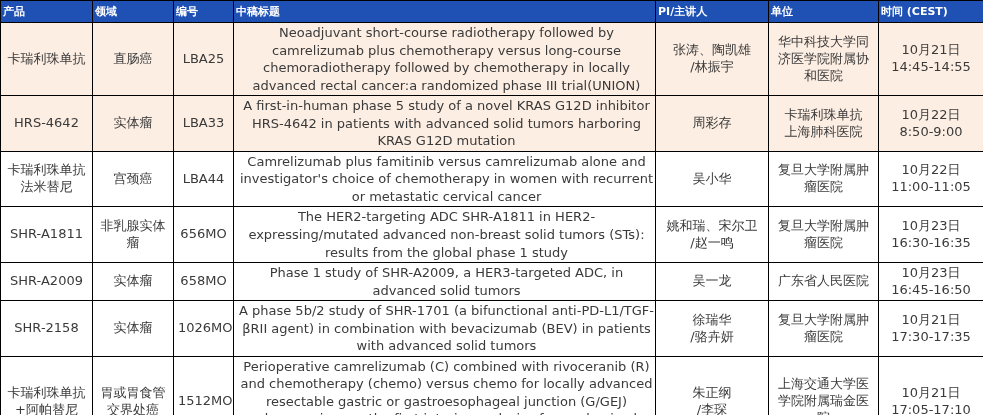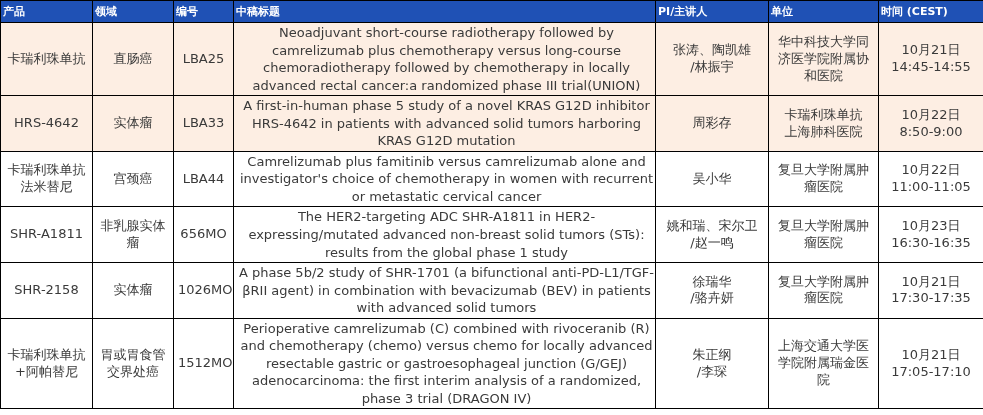--- a/index.html
+++ b/index.html
@@ -103,20 +103,30 @@
       <td class="pre">SHR-A1811</td>
       <td>非乳腺实体瘤</td>
       <td>656MO</td>
       <td class="c-title">The HER2-targeting ADC SHR-A1811 in HER2-expressing/mutated advanced non-breast solid tumors (STs): results from the global phase 1 study</td>
       <td class="pre">姚和瑞、宋尔卫
 /赵一鸣</td>
       <td class="c-aff">复旦大学附属肿瘤医院</td>
       <td class="pre">10月23日
 16:30-16:35</td>
     </tr>
+    <tr class="r5">
+      <td class="pre">SHR-A2009</td>
+      <td>实体瘤</td>
+      <td>658MO</td>
+      <td class="c-title">Phase 1 study of SHR-A2009, a HER3-targeted ADC, in advanced solid tumors</td>
+      <td class="pre">吴一龙</td>
+      <td class="c-aff">广东省人民医院</td>
+      <td class="pre">10月23日
+16:45-16:50</td>
+    </tr>
     <tr class="r6">
       <td class="pre">SHR-2158</td>
       <td>实体瘤</td>
       <td>1026MO</td>
       <td class="c-title">A phase 5b/2 study of SHR-1701 (a bifunctional anti-PD-L1/TGF-βRII agent) in combination with bevacizumab (BEV) in patients with advanced solid tumors</td>
       <td class="pre">徐瑞华
 /骆卉妍</td>
       <td class="c-aff">复旦大学附属肿瘤医院</td>
       <td class="pre">10月21日
 17:30-17:35</td>

